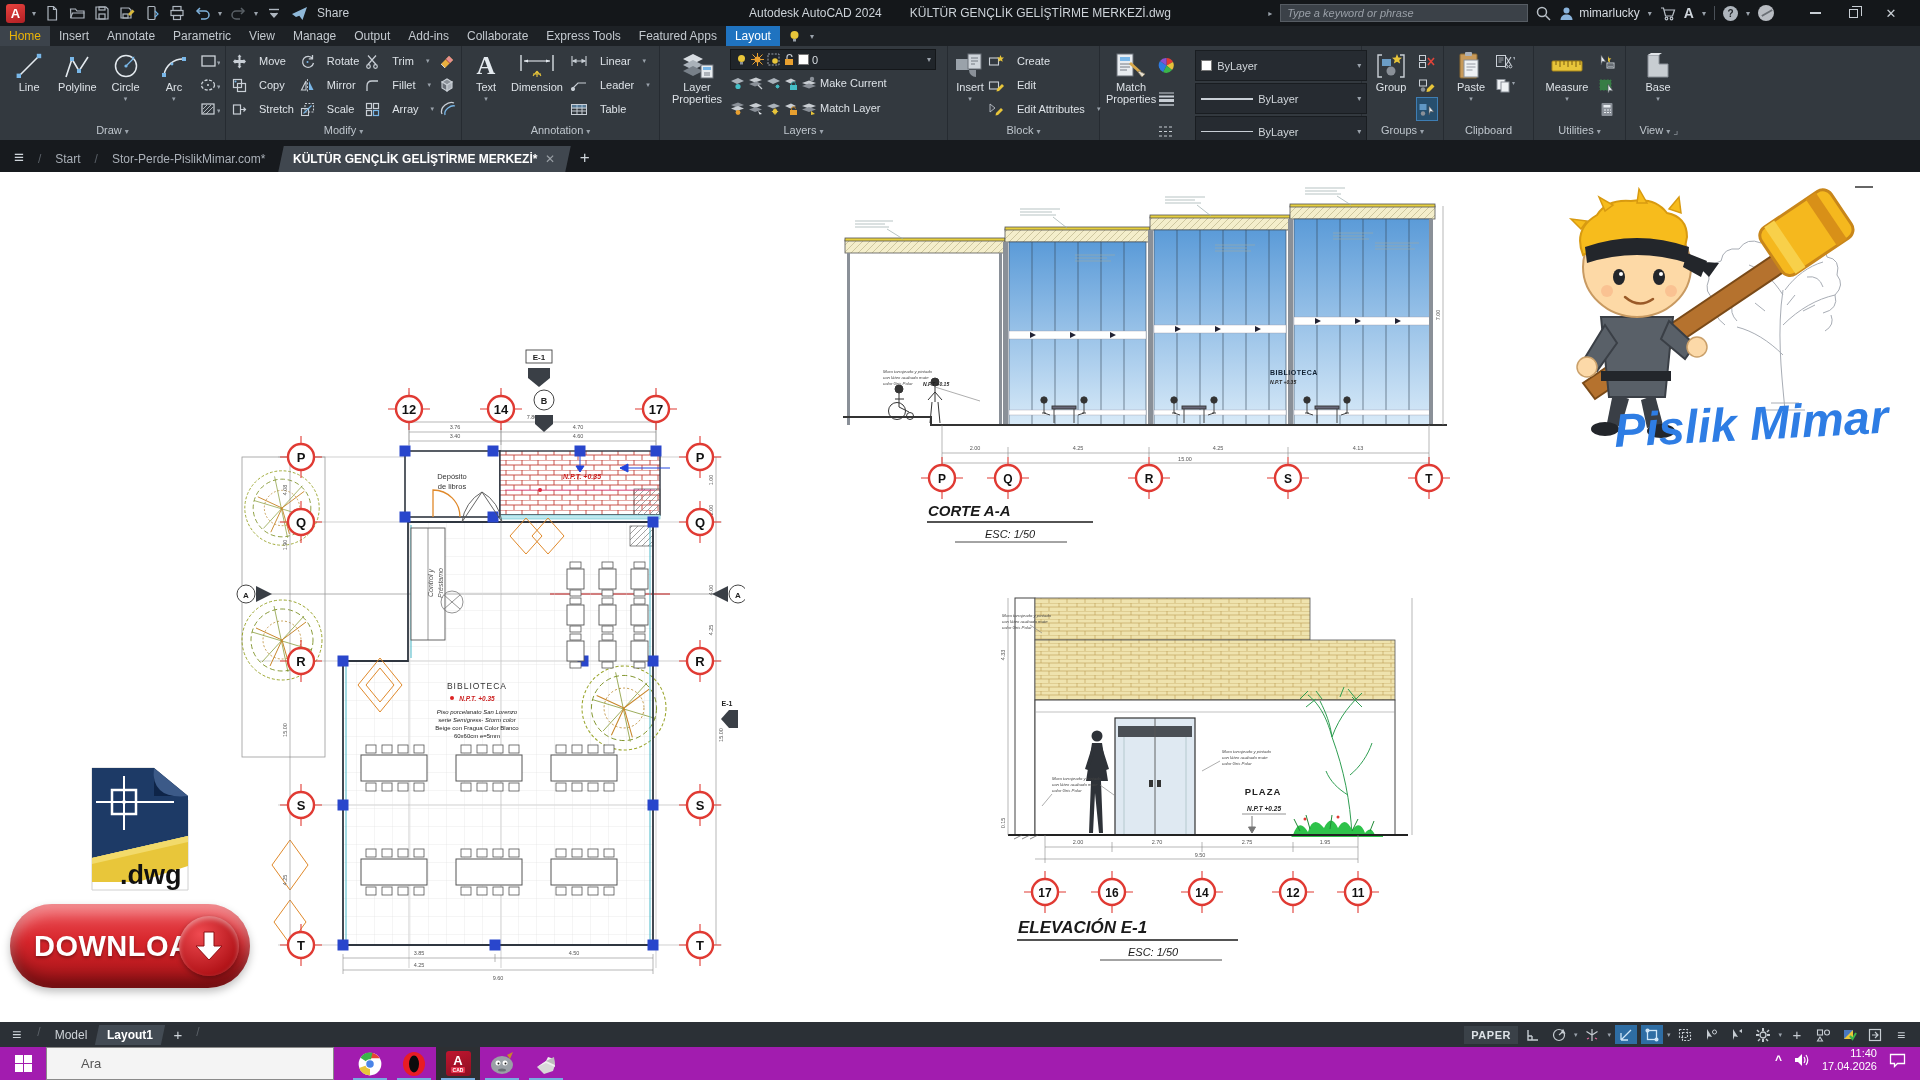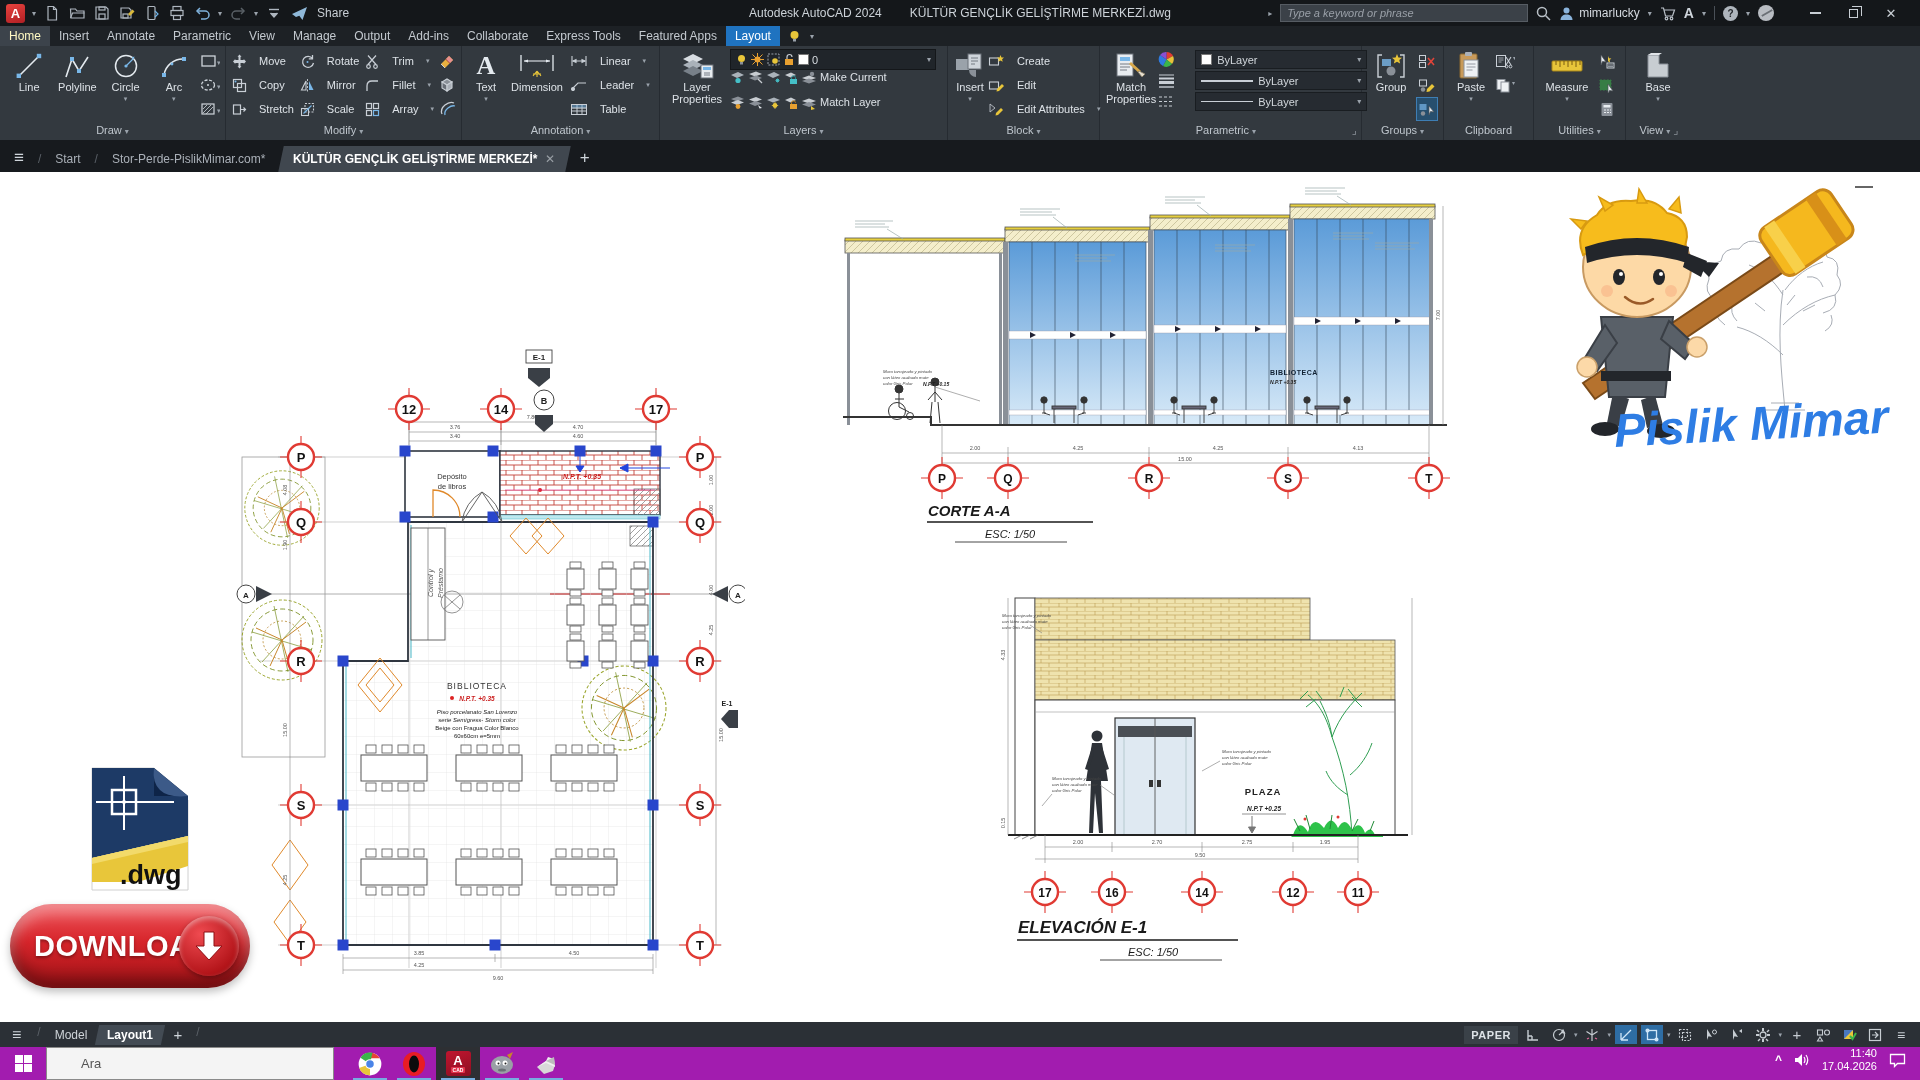--- a/index.html
+++ b/index.html
@@ -27,42 +27,42 @@
   .winbtns{display:flex;align-items:center;gap:0;margin-left:14px}
   .wb{width:38px;height:26px;display:flex;align-items:center;justify-content:center;color:#c8ced4}
   .wb .min{width:11px;height:1.6px;background:#c8ced4}
   .wb .res{width:9px;height:9px;border:1.4px solid #c8ced4;position:relative}
   .wb .res:before{content:"";position:absolute;left:2px;top:-4px;width:9px;height:9px;border:1.4px solid #c8ced4;border-left:none;border-bottom:none}
   .wb .x{font-size:13px}
 
   
   .tabrow{position:absolute;top:26px;left:0;width:1920px;height:20px;background:#1d2125;display:flex;align-items:stretch;font-size:12px;color:#c3c9cf}
   .rtab{padding:0 9px;display:flex;align-items:center}
-  .rtab.active{background:#3c434b;color:#fef9c3}
+  .rtab.active{background:#3c434b;color:#eab308}
   .rtab.accent{background:#1f73c0;color:#fff}
   .bulb{margin-left:8px;display:flex;align-items:center}
 
   
   .ribbon{position:absolute;top:46px;left:0;width:1920px;height:94px;background:#33393f;display:flex}
   .pnl{height:94px;border-right:1px solid #262b31;display:flex;flex-direction:column;flex:0 0 auto}
   .pbody{flex:1;display:flex;align-items:flex-start;padding:3px 4px 0 6px;gap:2px}
   .plab{height:17px;font-size: 11px;color:#bfc6cd;text-align:center;line-height:14px}
   .plab .car{font-size:8px;color:#9aa2ab}
   .bb{display:flex;flex-direction:column;align-items:center;width:50px;font-size:11px;color:#dde2e7;text-align:center;line-height:11.5px}
   .bb .bi{height:33px;display:flex;align-items:center;justify-content:center}
   .bb .car{font-size:7px;color:#9aa2ab;line-height:7px;margin-top:1px}
   .scol{display:flex;flex-direction:column;justify-content:flex-start}
   .sb{display:flex;align-items:center;height:24px;font-size:11px;color:#dde2e7;gap:12px;white-space:nowrap}
   .sb .car{font-size:7px;color:#9aa2ab}
   .ibtn{width:22px;height:24px;display:flex;align-items:center;justify-content:center}
   .mgrid{display:grid;grid-template-rows:repeat(3,24px);grid-auto-flow:column;column-gap:6px}
   .lay-combo{width:206px;height:21px;background:#20252a;border:1px solid #14171a;display:flex;align-items:center;gap:3px;padding:0 4px;font-size:11px;color:#d8dde2}
   .lay-combo .car{margin-left:auto;font-size:8px;color:#9aa2ab}
-  .lrow{display:flex;height:24px;gap:3px;font-size:11px;color:#dde2e7}
-  .psel{width:172px;height:19px;background:#262b31;border:1px solid #191d21;display:flex;align-items:center;font-size:11px;color:#d2d7dc;padding:0 5px;gap:5px;margin:1px 16px}
+  .lrow{display:flex;align-items:center;height:24px;gap:3px;font-size:11px;color:#dde2e7}
+  .psel{width:172px;height:31px;background:#262b31;border:1px solid #191d21;display:flex;align-items:center;font-size:11px;color:#d2d7dc;padding:0 5px;gap:5px;margin:1px 16px}
   .psel .car{margin-left:auto;font-size:8px;color:#9aa2ab}
   .swatch{width:11px;height:11px;background:#fff;border:1px solid #777}
   .hl{background:#274f6e;border:1px solid #3e7eb4}
 
   
   .filetabs{position:absolute;top:140px;left:0;width:1920px;height:32px;background:#171a1e;display:flex;align-items:flex-end;font-size:12px;color:#aab0b8}
   .ft-burger{color:#cfd5db;font-size:17px;padding:0 10px 4px 14px}
   .slash{color:#5a6067;padding:0 4px 6px}
   .ftab{padding:0 10px 6px;white-space:nowrap}
   .ftab.active{background:#40474f;color:#fff;font-weight:bold;padding:6px 12px 6px;display:flex;align-items:center;gap:8px;transform:skewX(-12deg);margin-left:6px}

